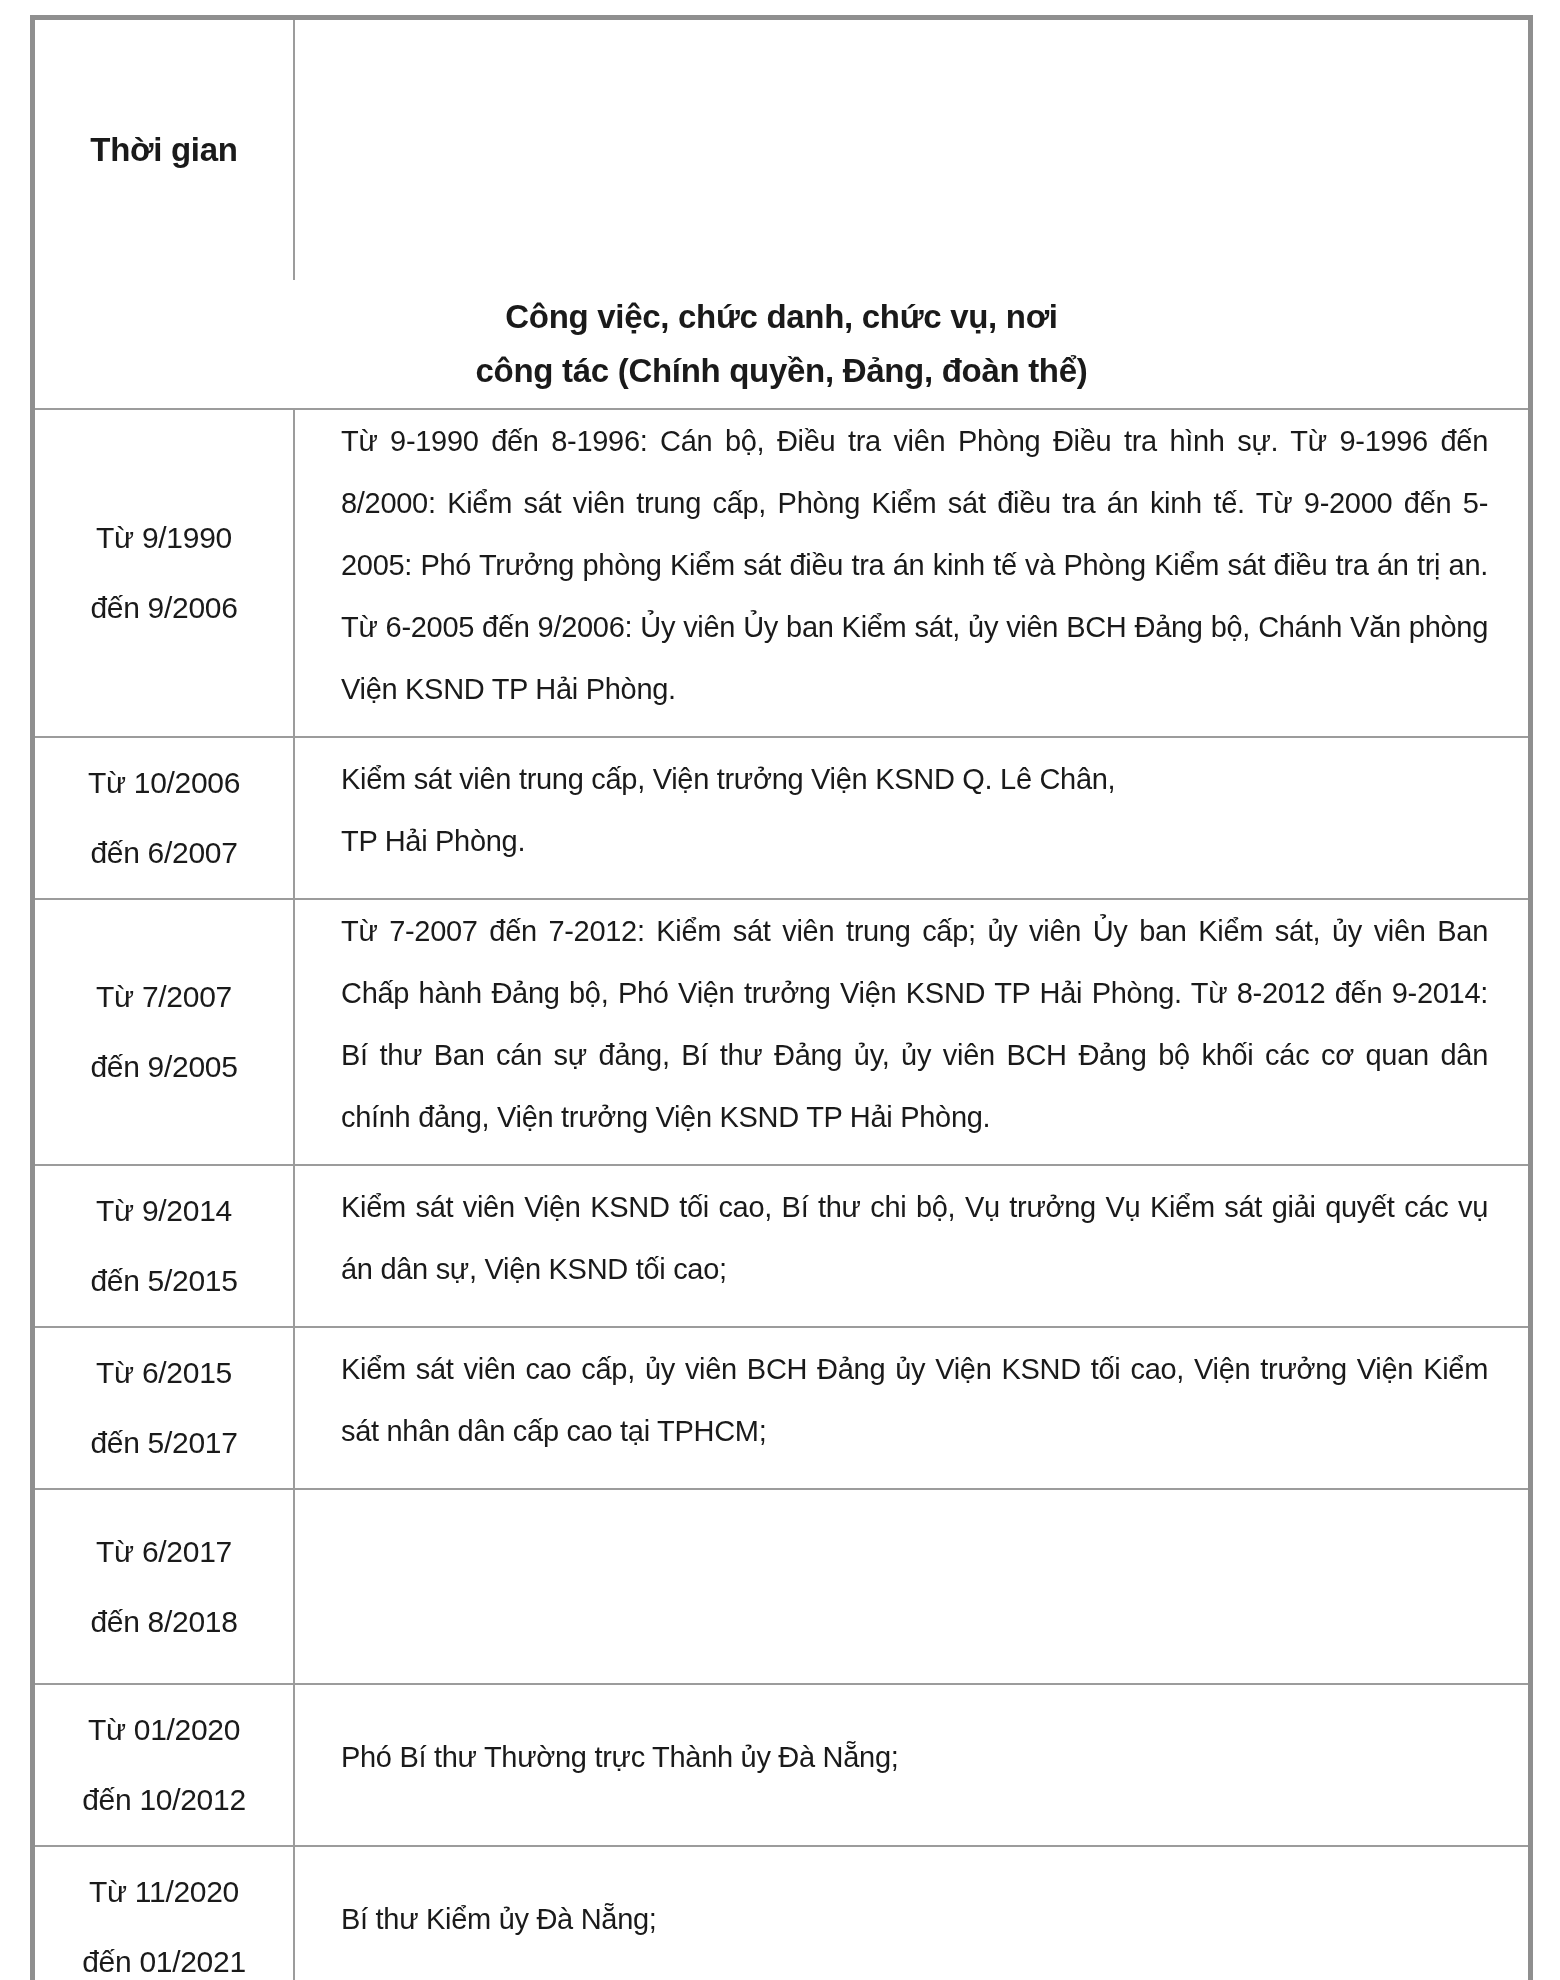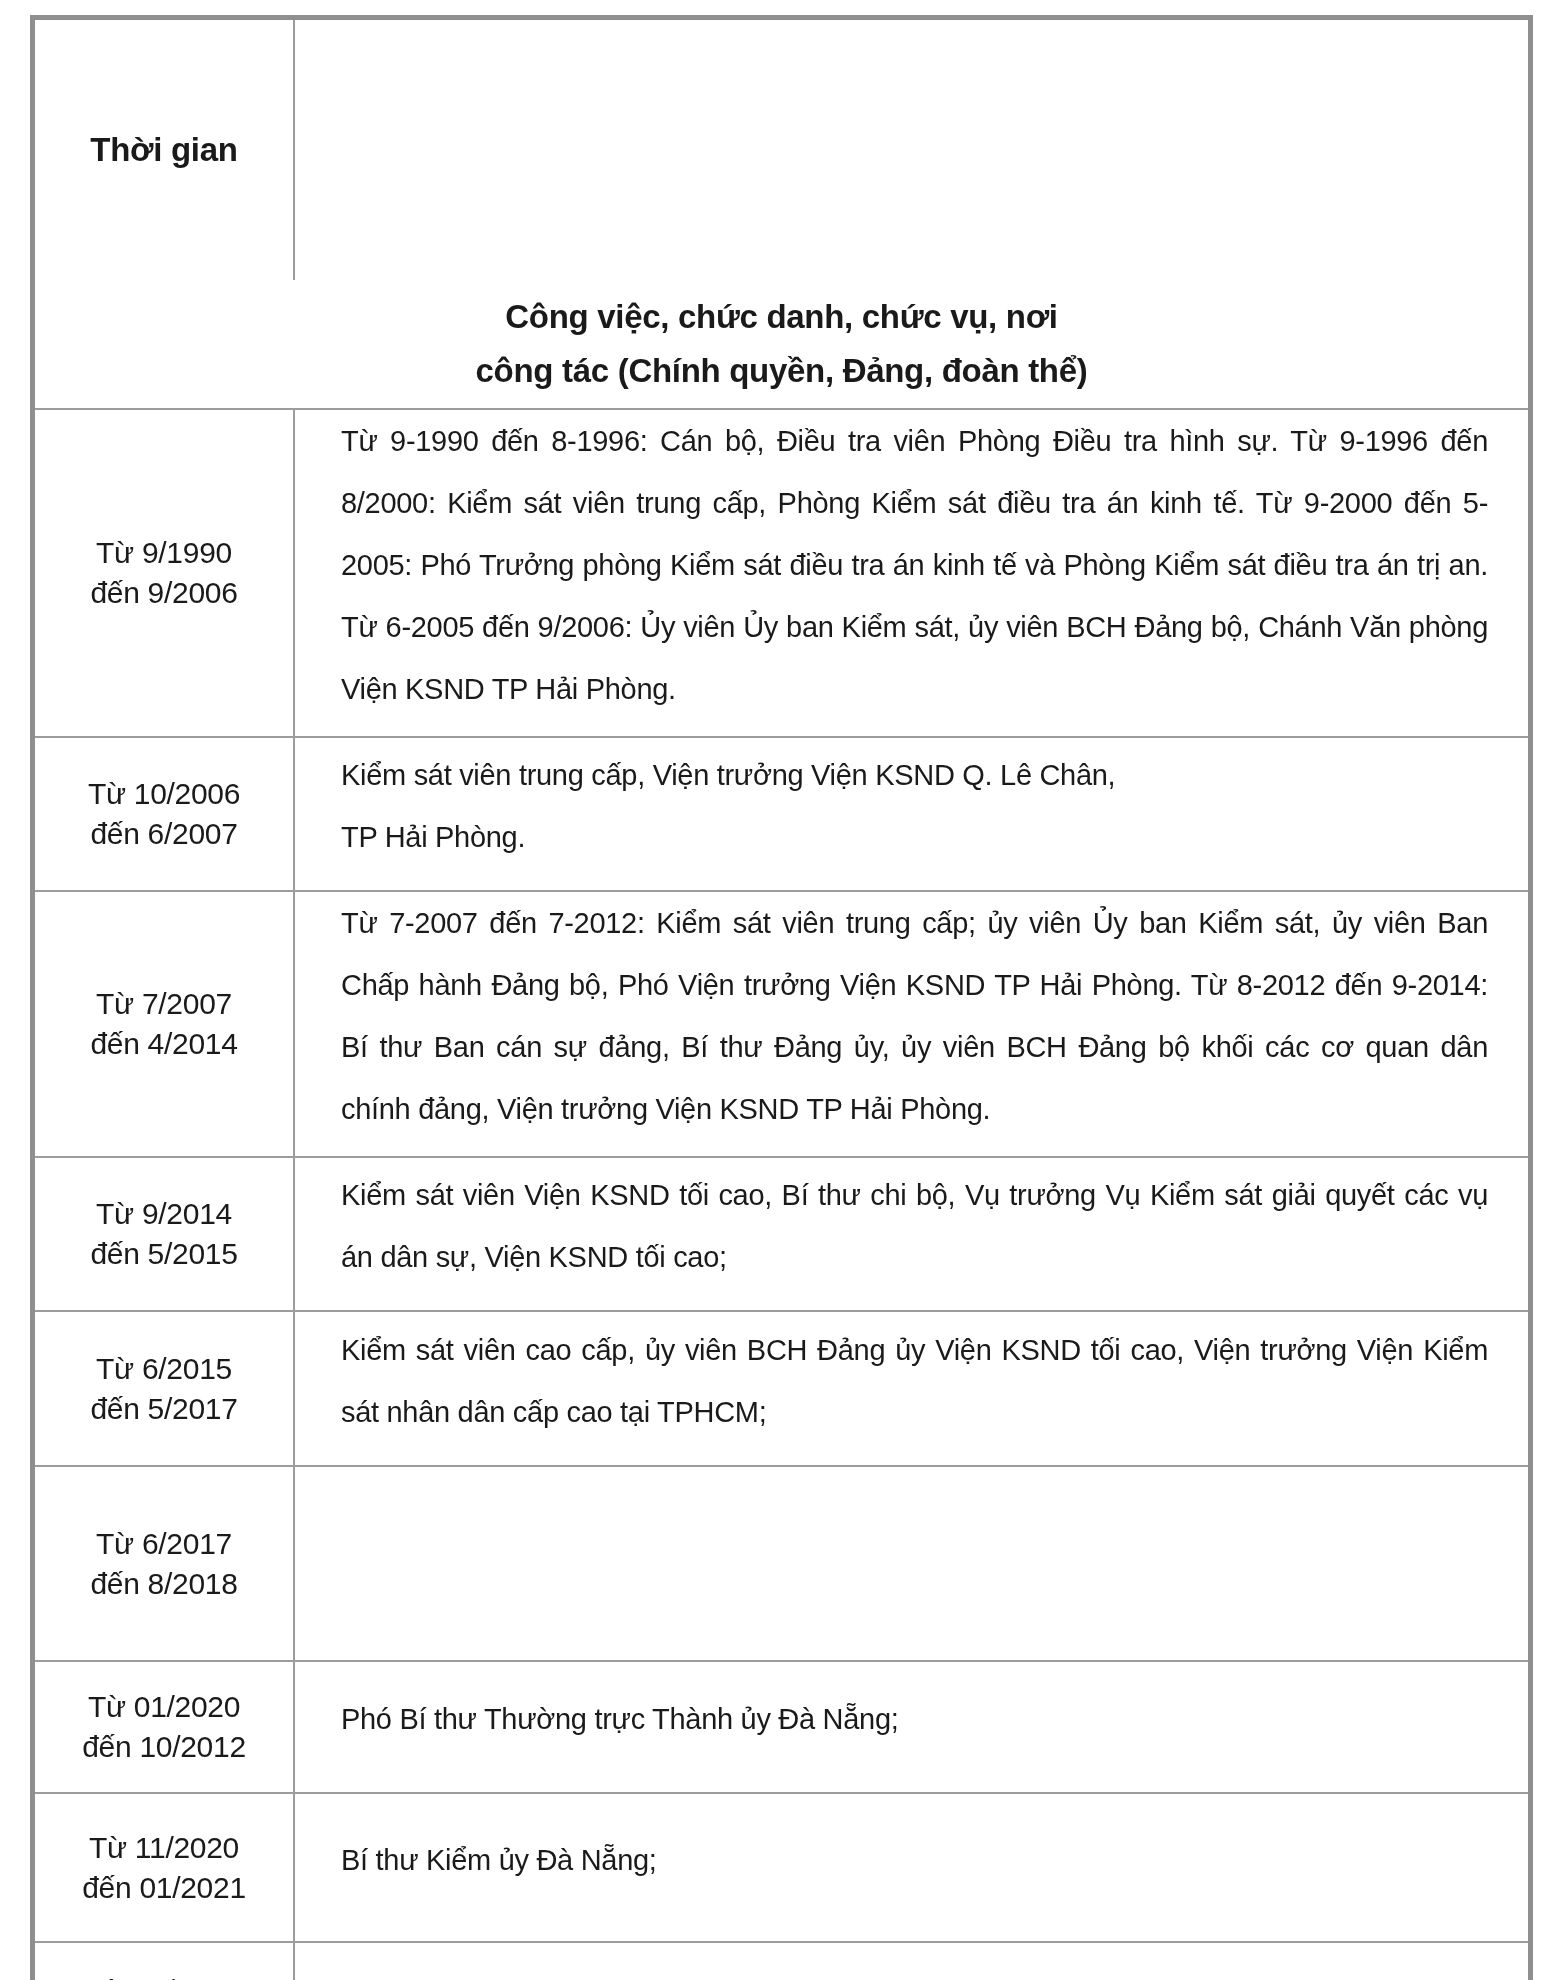--- a/index.html
+++ b/index.html
@@ -38,21 +38,21 @@
     flex-direction: column;
     justify-content: center;
   }
   .time {
     width: 260px;
     flex: 0 0 260px;
     border-right: 2px solid #9c9c9c;
     text-align: center;
     white-space: pre-line;
     font-size: 30px;
-    line-height: 40px;
+    line-height: 70px;
     padding: 10px 6px;
   }
   .work {
     flex: 1 1 auto;
     font-size: 29px;
     line-height: 62px;
     padding: 0 40px 16px 46px;
     text-align: justify;
     white-space: pre-line;
   }
@@ -84,21 +84,21 @@
 
   <div class="row" style="min-height:152px">
     <div class="cell time">Từ 10/2006
 đến 6/2007</div>
     <div class="cell work">Kiểm sát viên trung cấp, Viện trưởng Viện KSND Q. Lê Chân,
 TP Hải Phòng.</div>
   </div>
 
   <div class="row" style="min-height:253px">
     <div class="cell time">Từ 7/2007
-đến 4/2014</div>
+đến 9/2005</div>
     <div class="cell work">Từ 7-2007 đến 7-2012: Kiểm sát viên trung cấp; ủy viên Ủy ban Kiểm sát, ủy viên Ban Chấp hành Đảng bộ, Phó Viện trưởng Viện KSND TP Hải Phòng. Từ 8-2012 đến 9-2014: Bí thư Ban cán sự đảng, Bí thư Đảng ủy, ủy viên BCH Đảng bộ khối các cơ quan dân chính đảng, Viện trưởng Viện KSND TP Hải Phòng.</div>
   </div>
 
   <div class="row" style="min-height:152px">
     <div class="cell time">Từ 9/2014
 đến 5/2015</div>
     <div class="cell work">Kiểm sát viên Viện KSND tối cao, Bí thư chi bộ, Vụ trưởng Vụ Kiểm sát giải quyết các vụ án dân sự, Viện KSND tối cao;</div>
   </div>
 
   <div class="row" style="min-height:153px">

